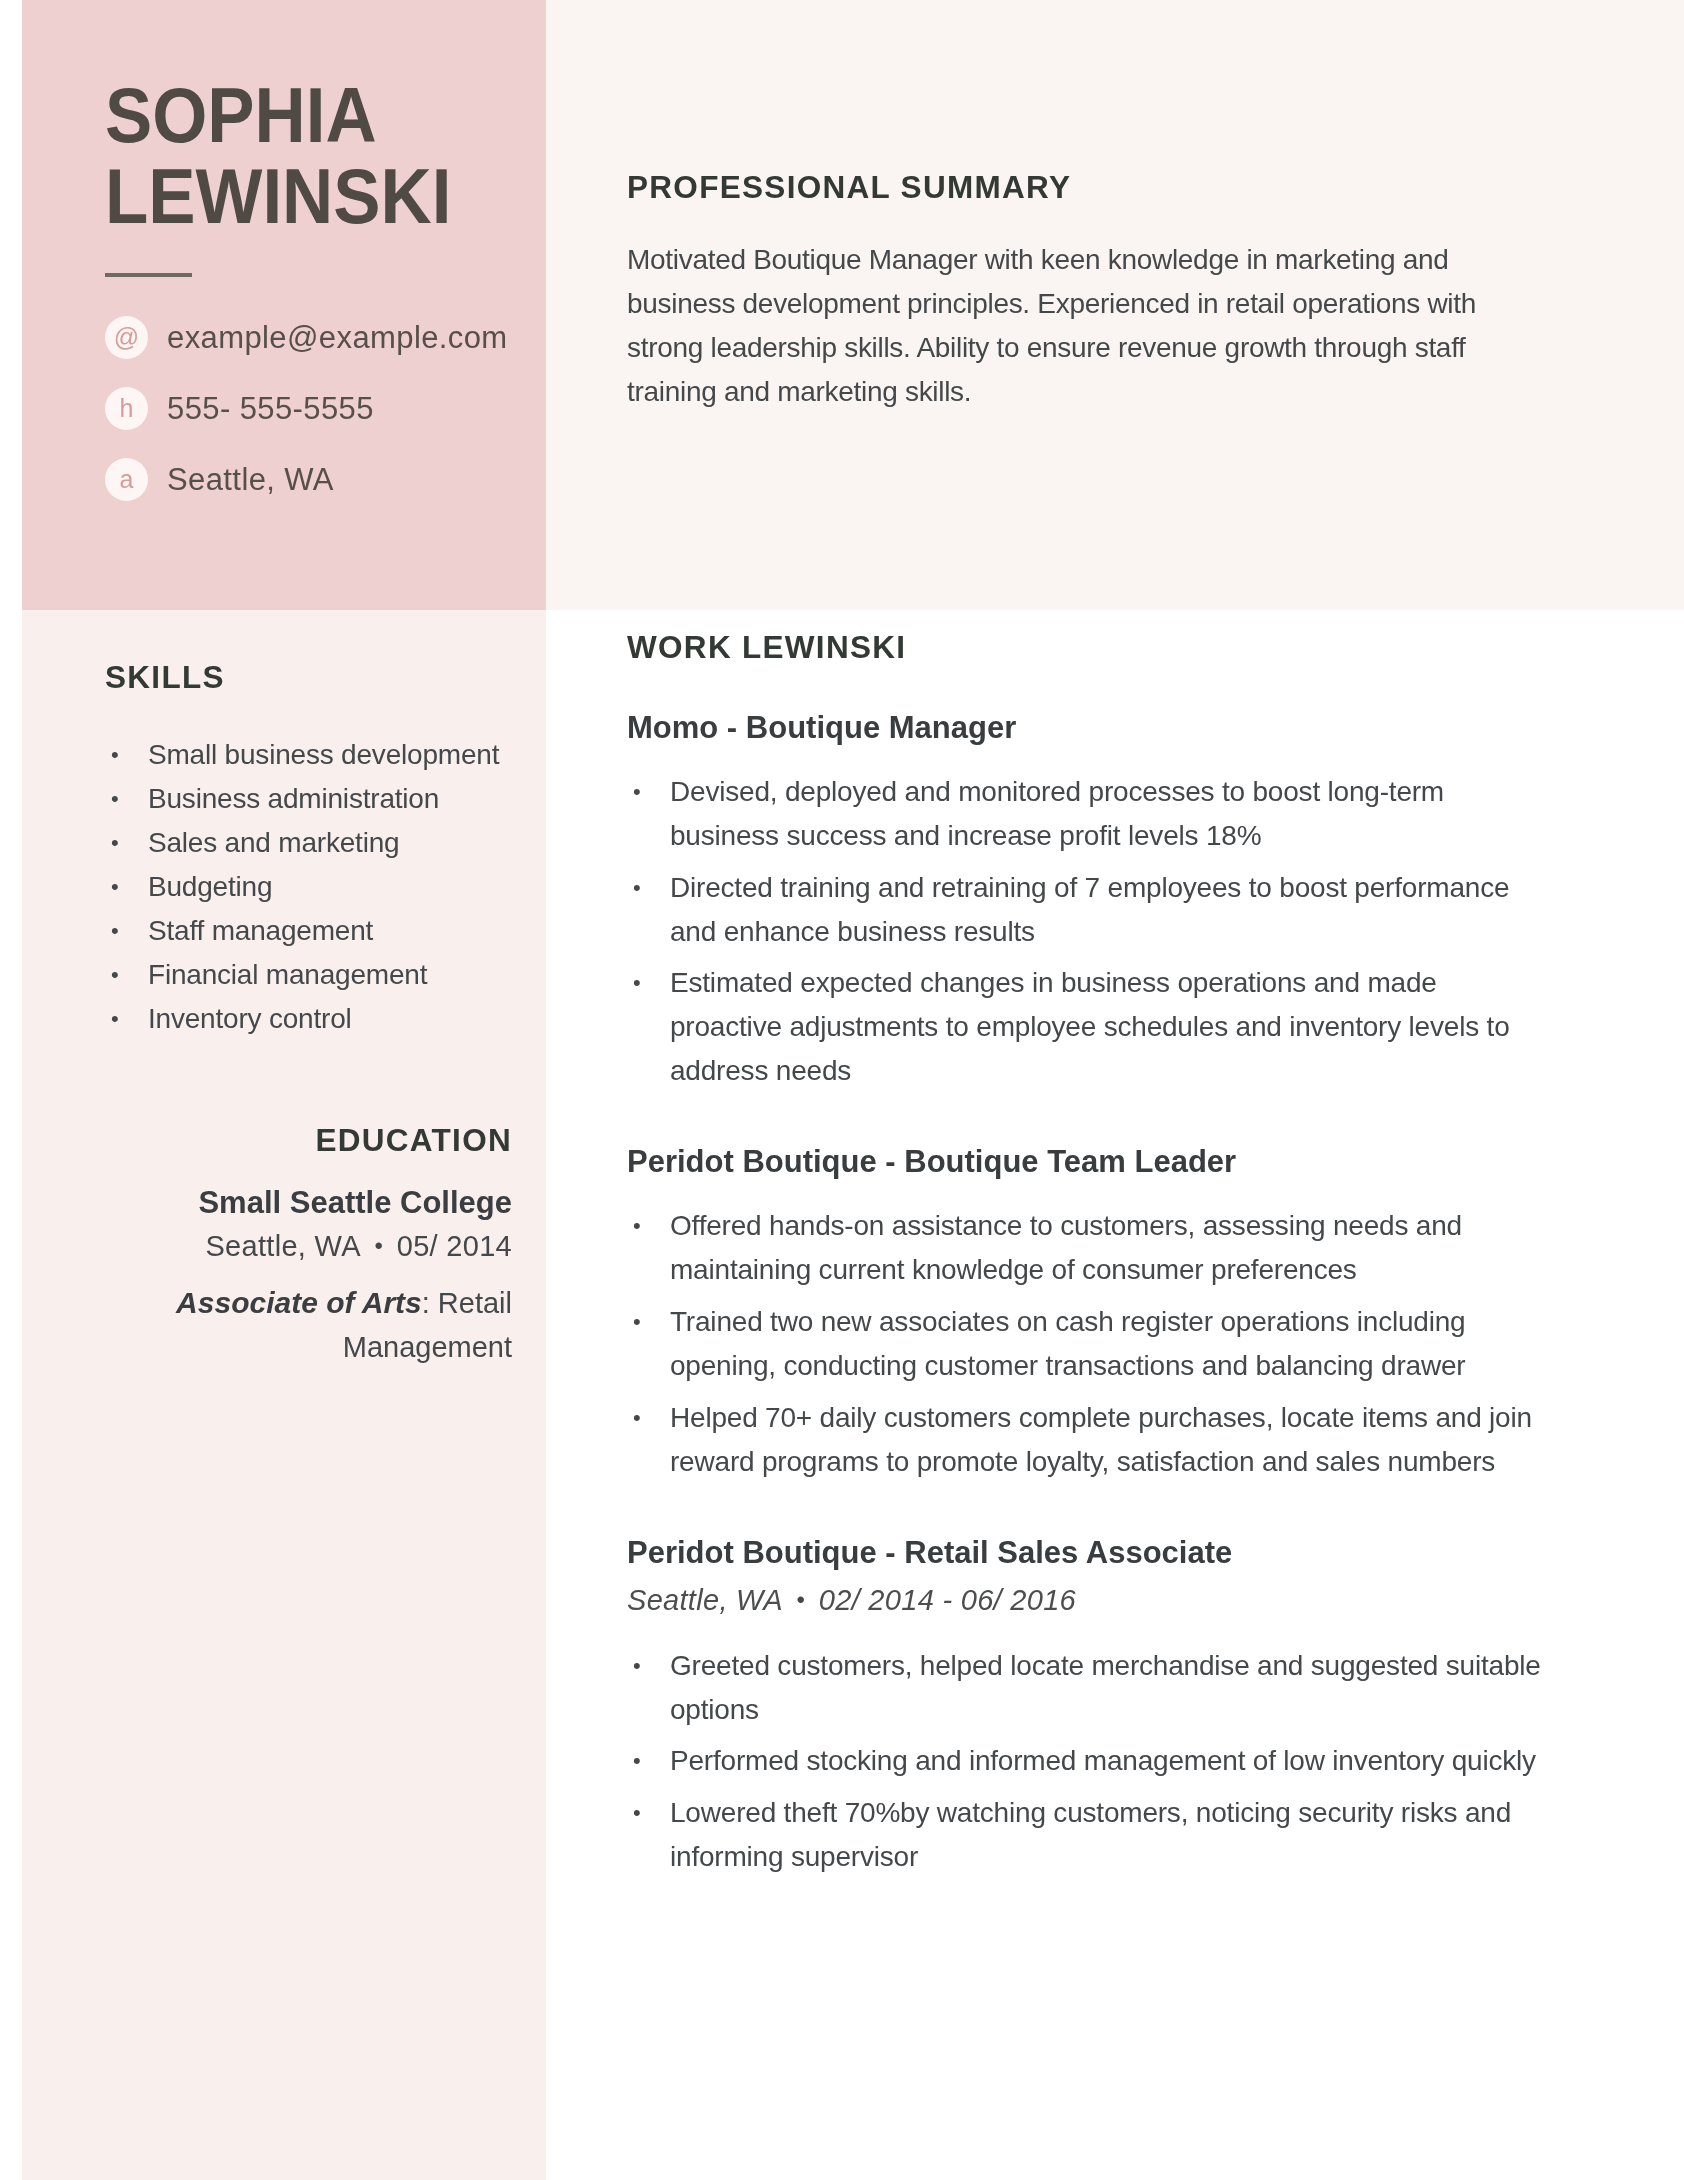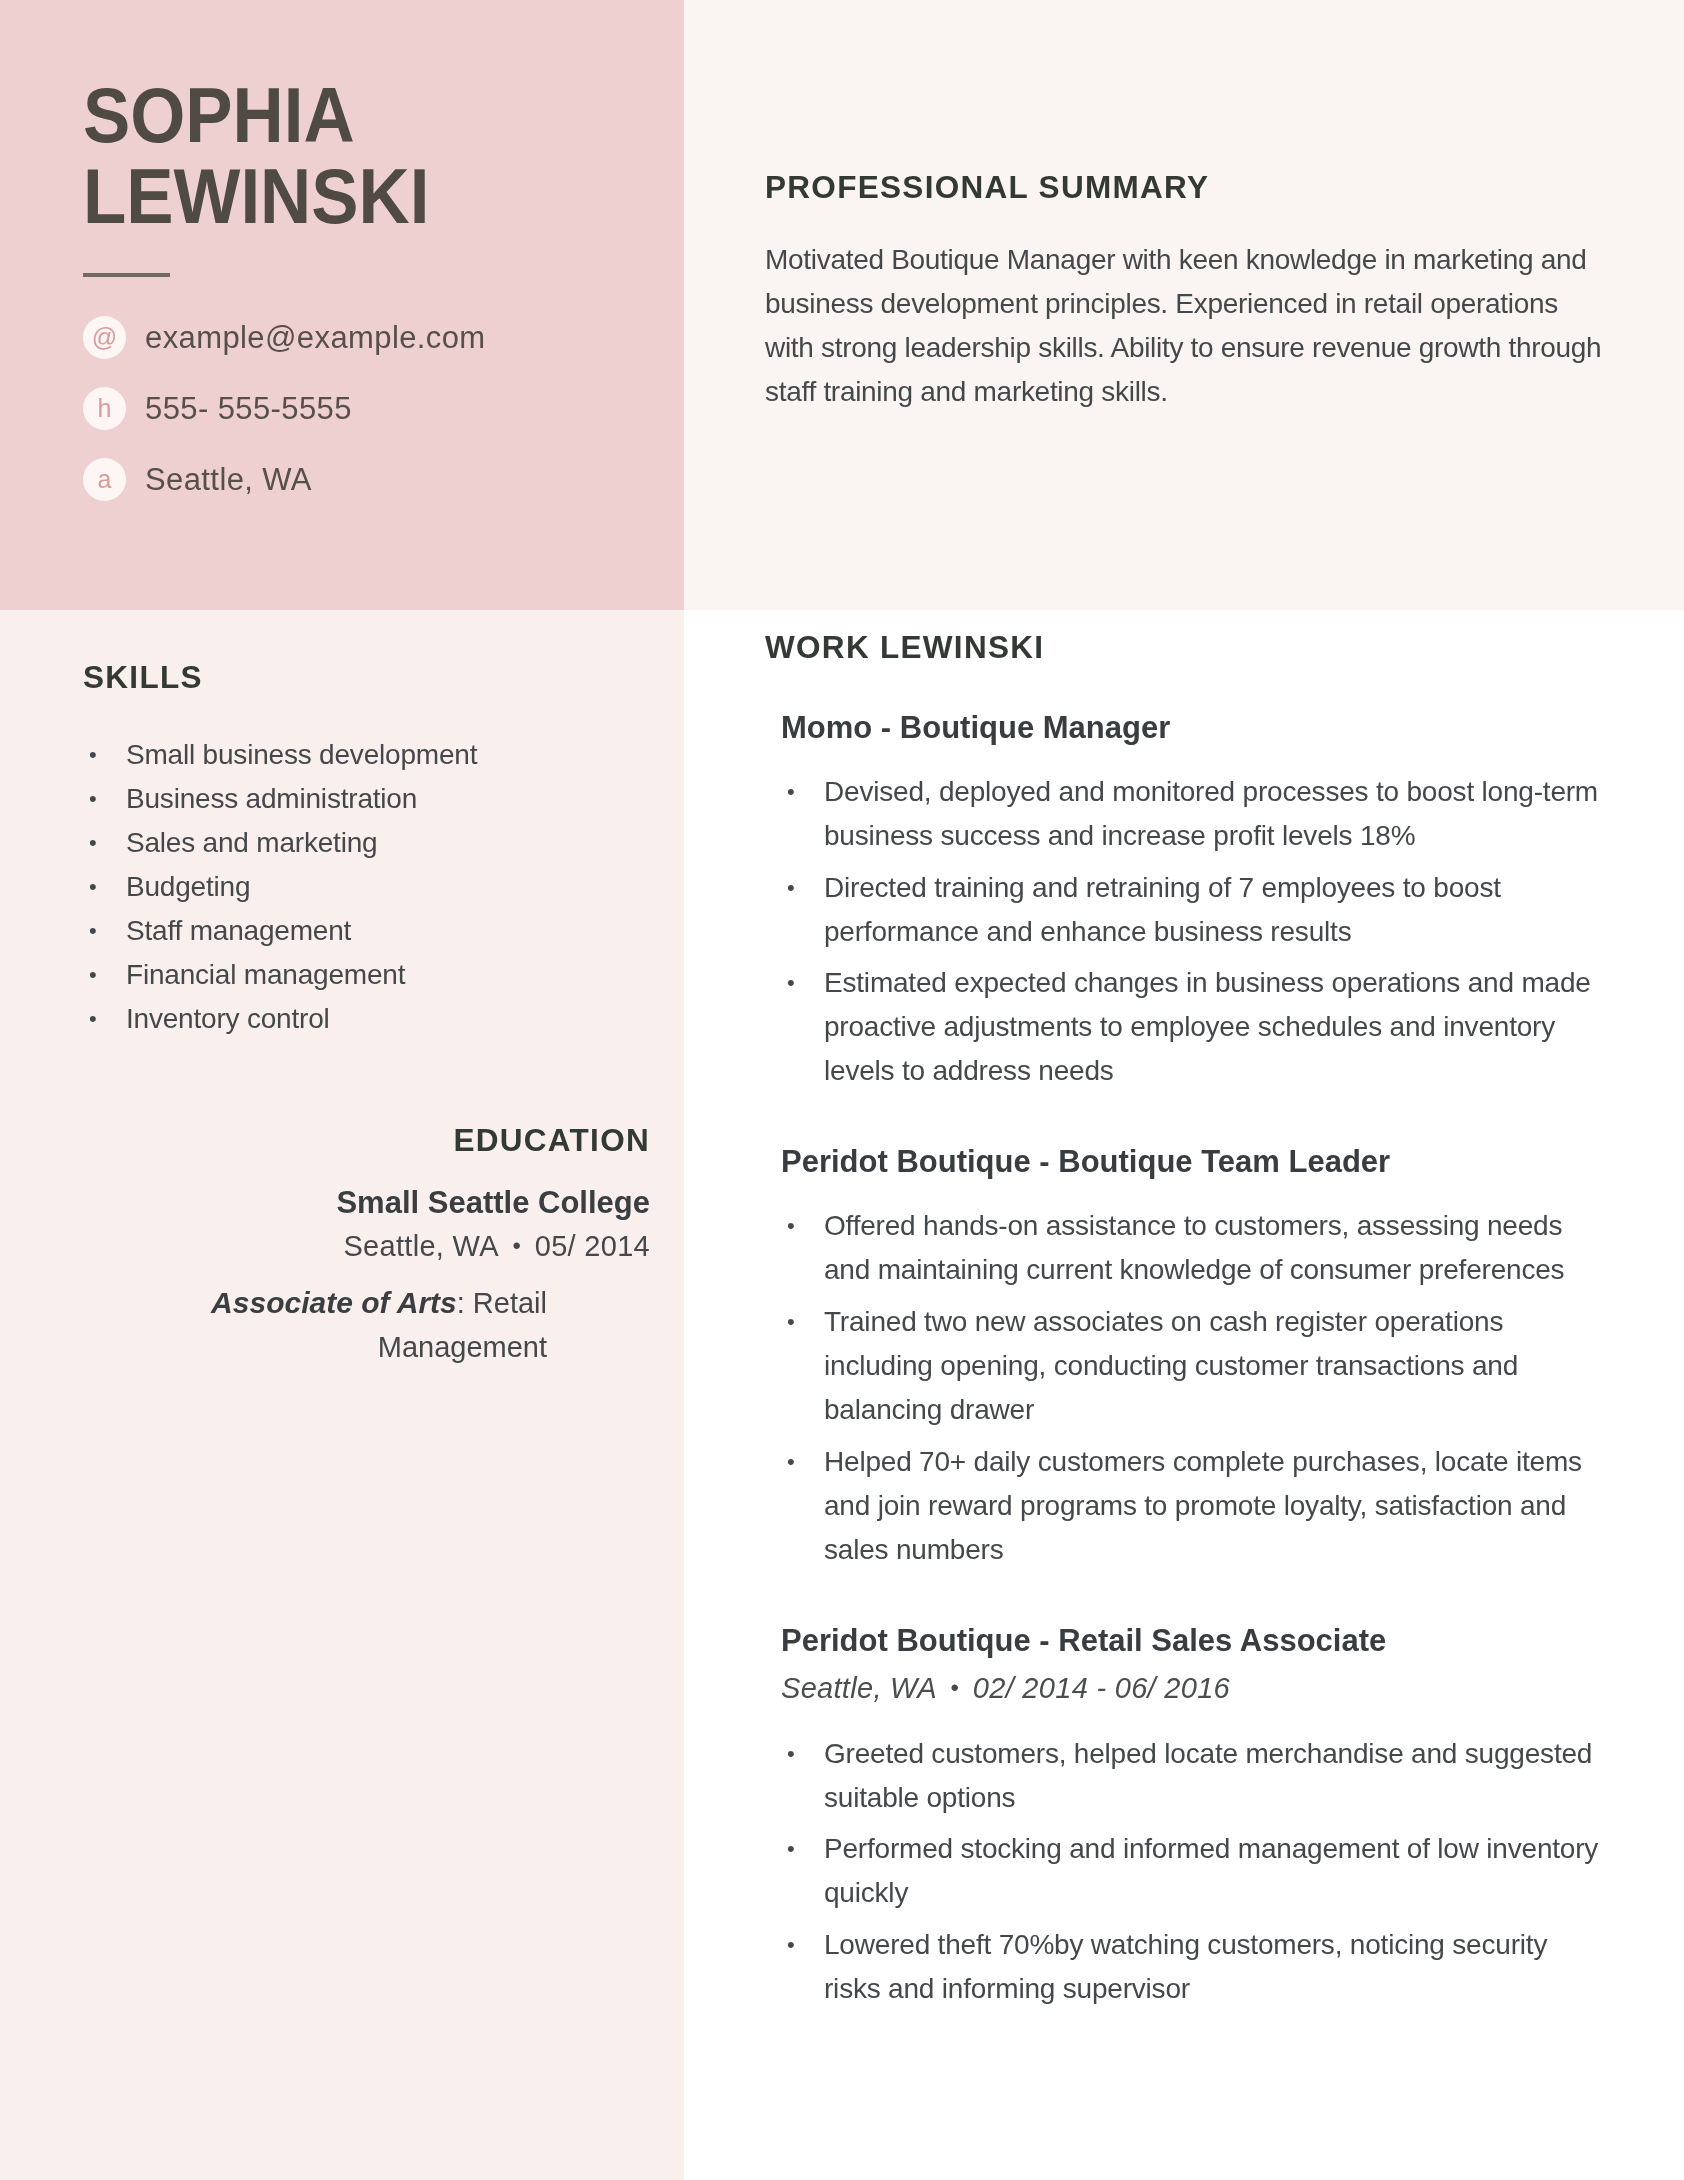--- a/index.html
+++ b/index.html
@@ -12,26 +12,27 @@
   }
   .page {
     position: relative;
     width: 1685px;
     height: 2181px;
     display: flex;
     overflow: hidden;
   }
   
   .sidebar {
-    width: 684px;
+    width: 524px;
     height: 100%;
     box-sizing: border-box;
     padding: 0 34px 0 83px;
     background: linear-gradient(to bottom, #efd0d0 0px, #efd0d0 610px, #f9efed 610px, #f9efed 100%);
     flex-shrink: 0;
+    margin-left: 22px;
   }
   .name-block { padding-top: 75px; }
   .name-line {
     font-size: 77px;
     font-weight: bold;
     line-height: 81px;
     letter-spacing: 0px;
     color: #4f4b44;
     transform: scaleX(0.92);
     transform-origin: left center;
@@ -152,21 +153,21 @@
   .summary-section { padding-top: 169px; }
   .summary-text {
     margin: 32px 0 0 0;
     font-size: 28px;
     line-height: 44px;
     letter-spacing: -0.3px;
     color: #45484a;
     max-width: 916px;
   }
   .work-section { margin-top: 215px; }
-  .job { margin-top: 41px; margin-left: 16px; }
+  .job { margin-top: 41px; }
   .job + .job { margin-top: 48px; }
   .job-title {
     margin: 0;
     font-size: 31px;
     font-weight: bold;
     line-height: 41px;
     color: #393d3f;
   }
   .job-meta { margin-top: 5.1px; }
   .job-bullets { margin-top: 22px; }

